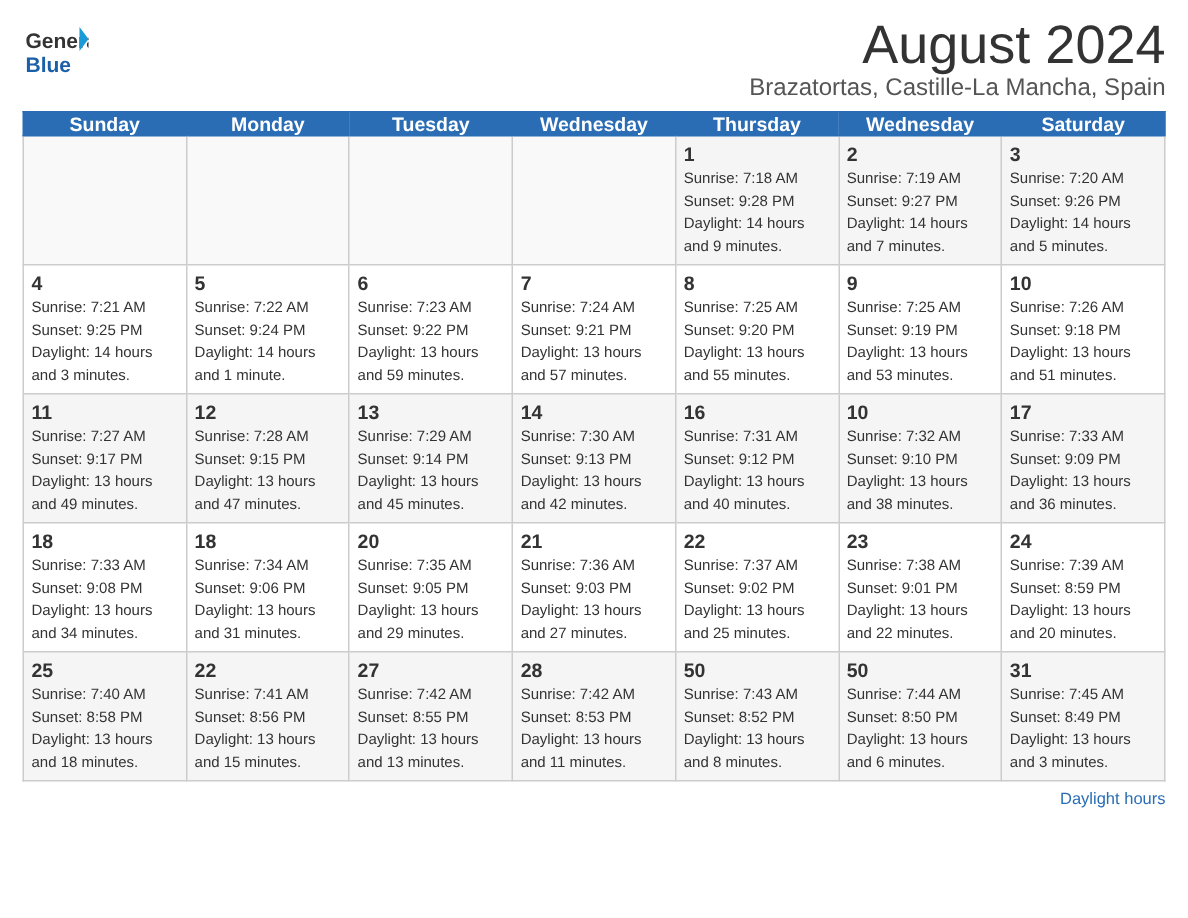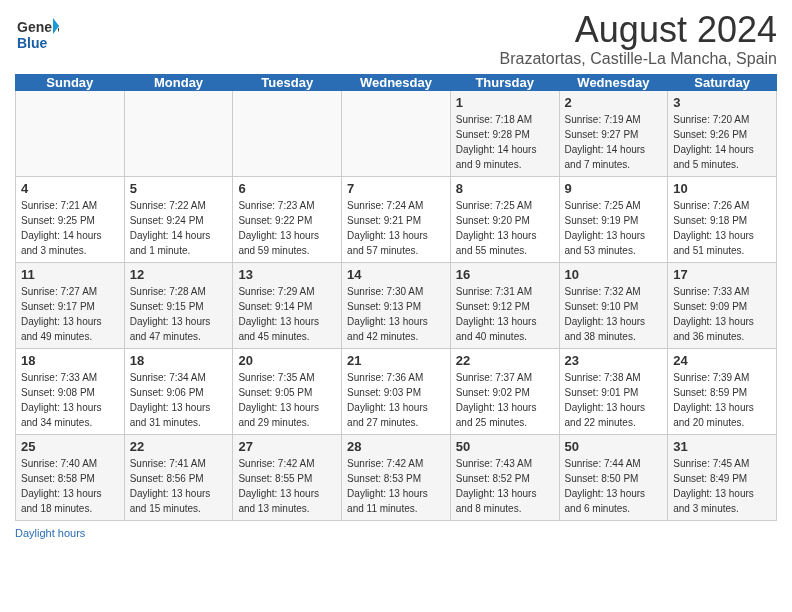--- a/index.html
+++ b/index.html
@@ -10,21 +10,21 @@
     .title-block { text-align: right; }
     .month-title { font-size: 36px; font-weight: normal; color: #333; line-height: 1.1; }
     .location { font-size: 16px; color: #555; }
     table { width: 100%; border-collapse: collapse; margin-top: 6px; }
     thead tr th { background-color: #2a6db5; color: #fff; text-align: center; padding: 0 4px; font-size: 13px; font-weight: bold; border: 1px solid #2a6db5; }
     tbody tr td { border: 1px solid #ccc; vertical-align: top; padding: 4px 5px; font-size: 10.5px; color: #333; background: #fff; min-width: 100px; min-height: 70px; }
     tbody tr:nth-child(odd) td { background: #f5f5f5; }
     tbody tr td.empty { background: #f9f9f9; }
     .day-num { font-size: 13px; font-weight: bold; color: #333; margin-bottom: 2px; }
     .day-info { font-size: 10px; color: #333; line-height: 1.5; }
-    .footer { display: flex; justify-content: flex-start; font-size: 11px; color: #555; margin-top: 6px; }
+    .footer { display: flex; justify-content: flex-end; font-size: 11px; color: #555; margin-top: 6px; }
   </style>
 </head>
 <body>
 
 <div class="container">
   <div class="header-top">
     <div class="logo">
       <div style="display:flex; align-items:center;">
         <div style="position:relative; width:44px; height:44px;">
           <svg width="44" height="44" viewBox="0 0 44 44">

